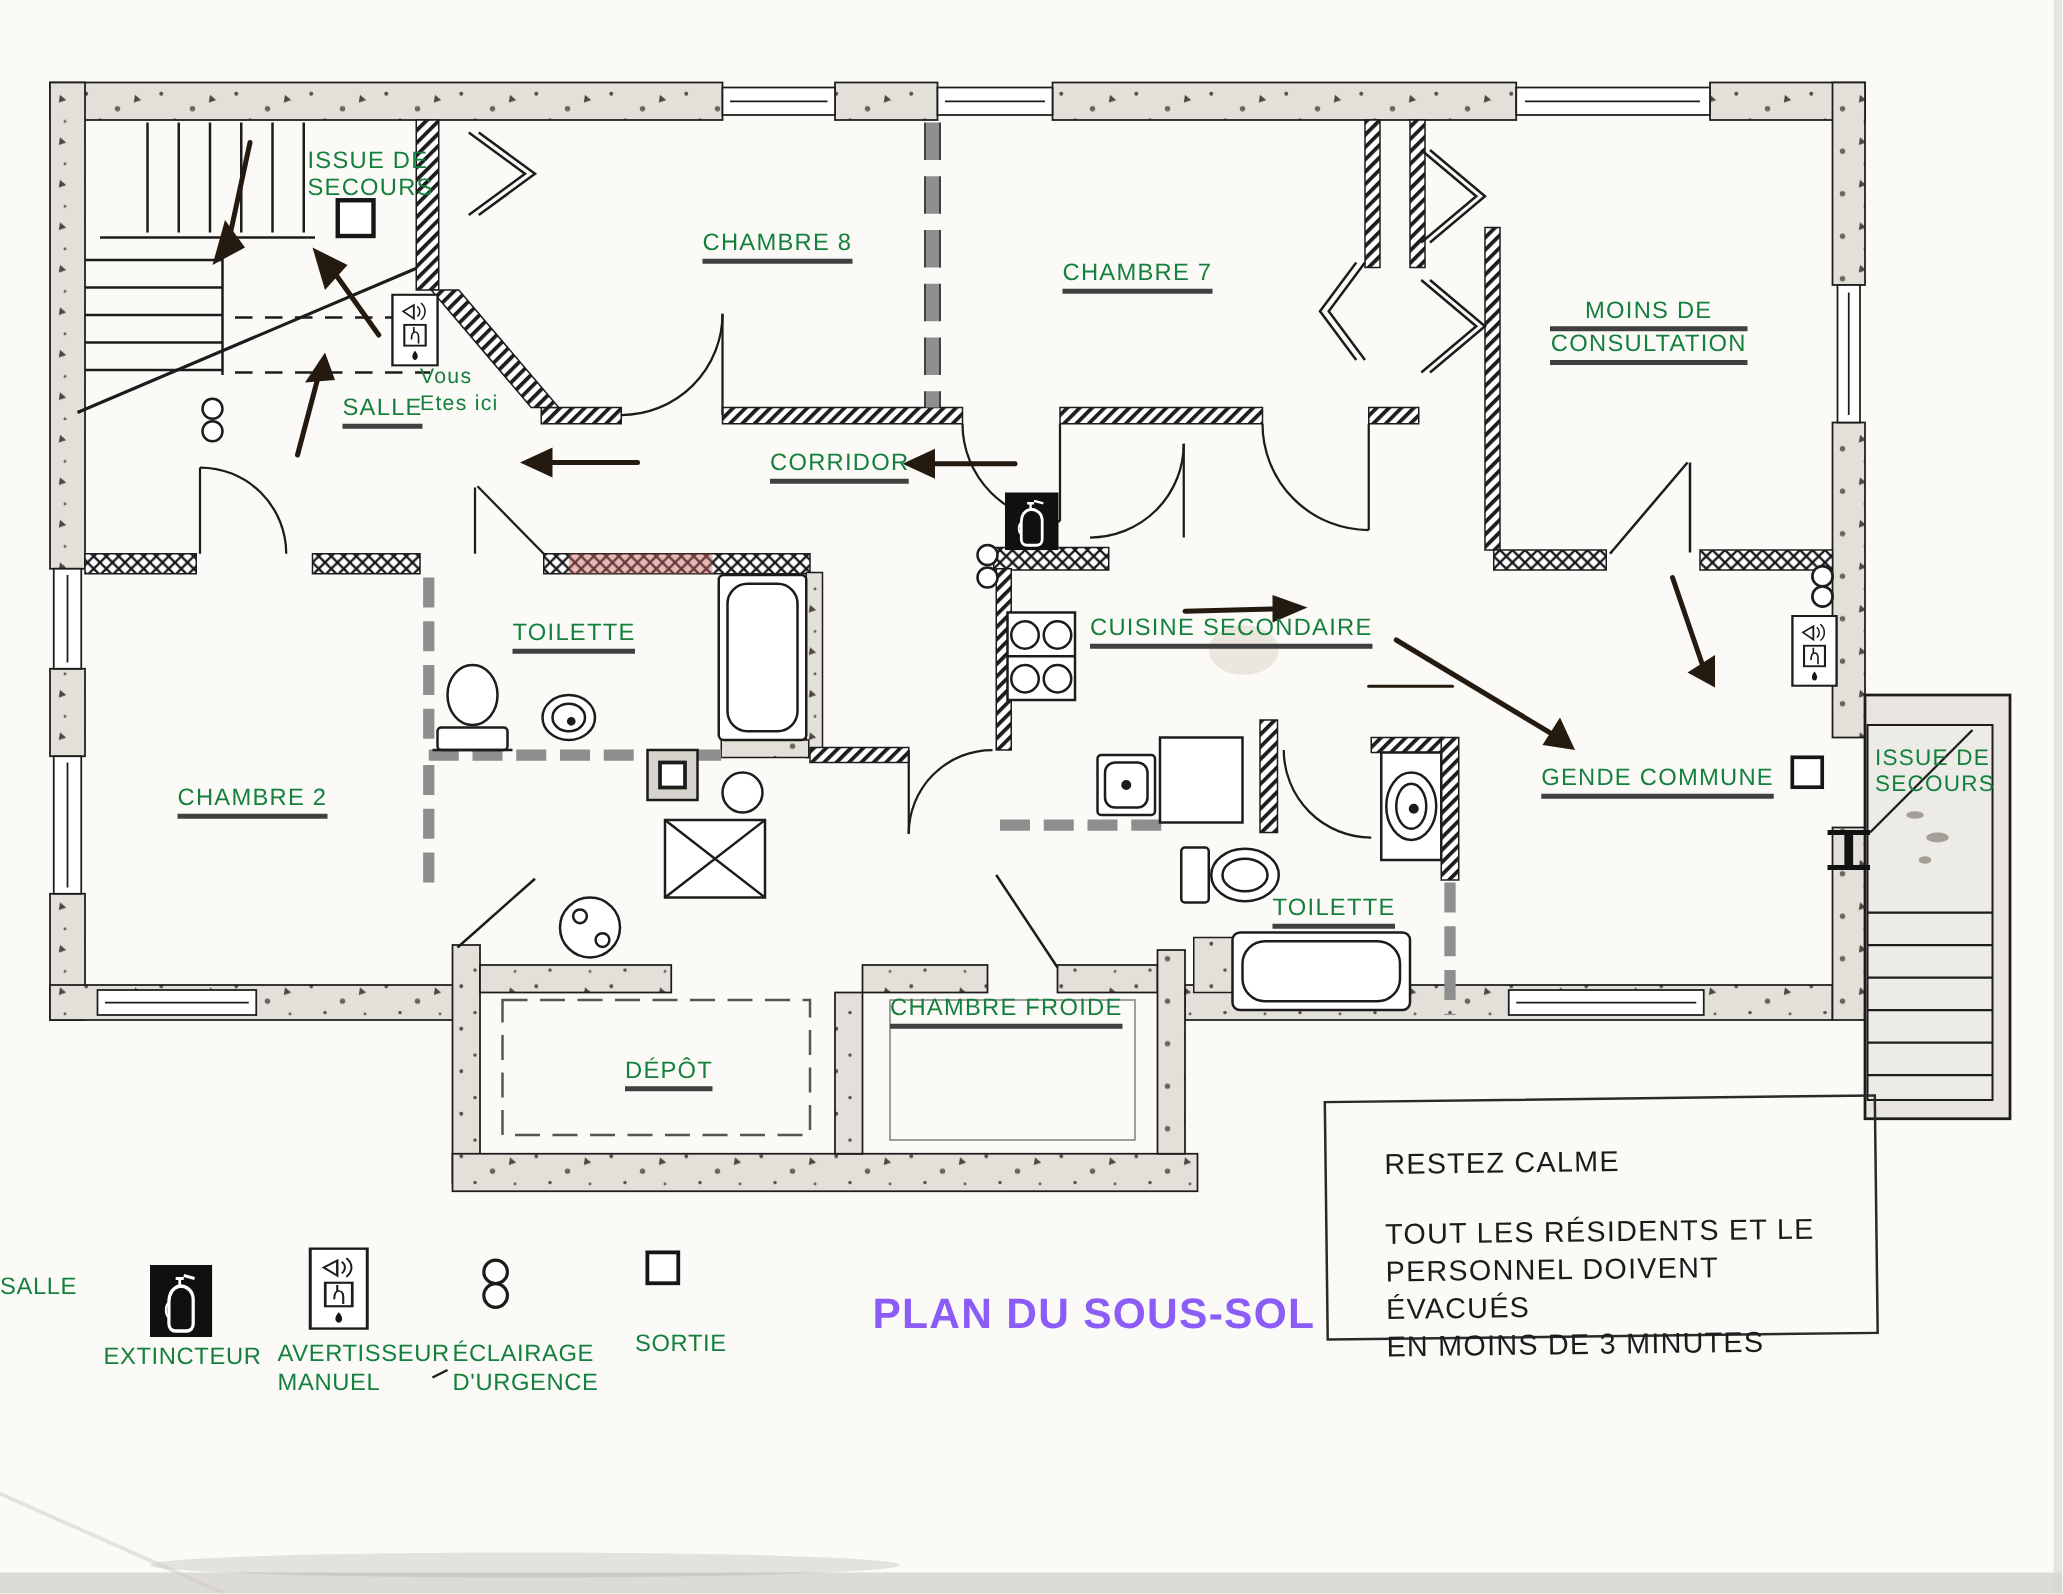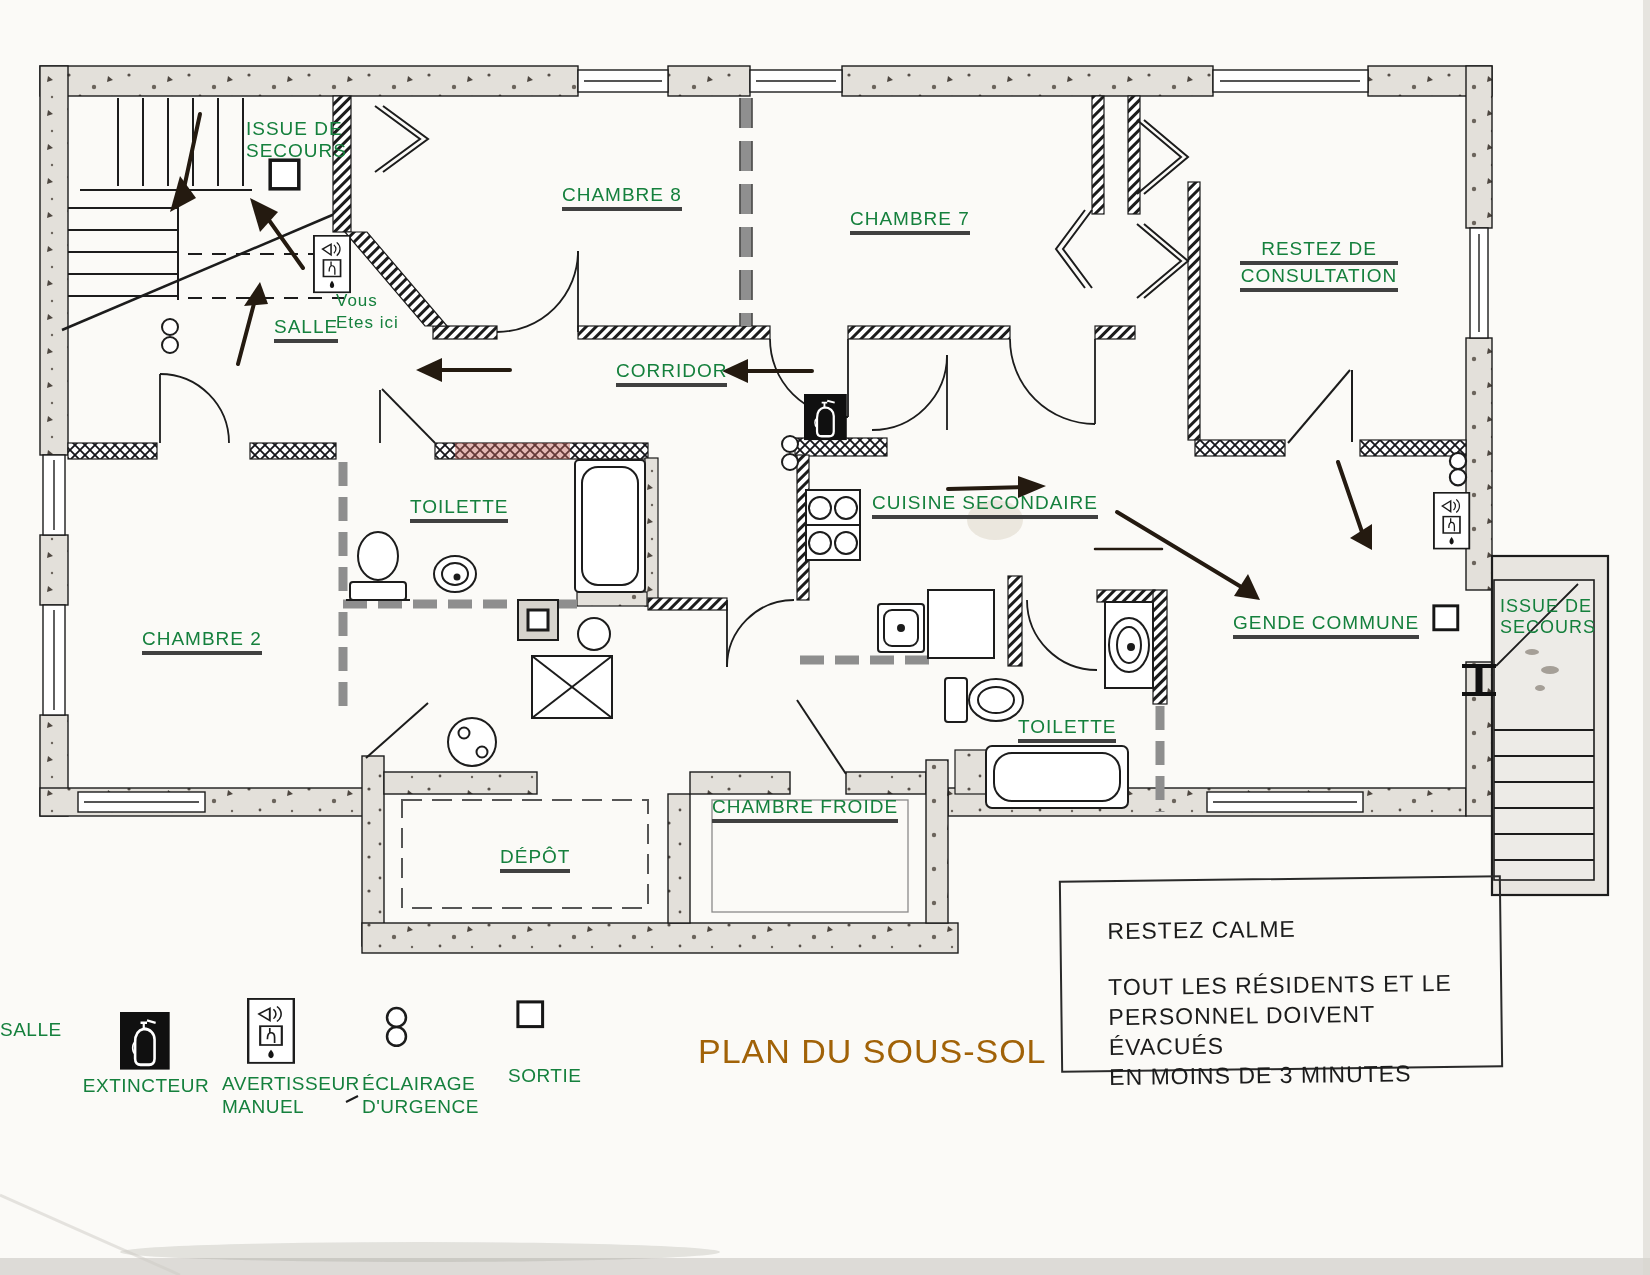--- a/index.html
+++ b/index.html
@@ -6,21 +6,21 @@
   .page{position:relative;width:1650px;height:1275px;background:#fbfaf7;overflow:hidden;
         font-family:"Liberation Sans",sans-serif;color:#1b1b1b;}
   svg.plan{position:absolute;left:0;top:0;}
   .lbl{position:absolute;font-size:19px;letter-spacing:1px;white-space:nowrap;line-height:22px;color:#15803d;}
   .lbl span{display:inline-block;}
   .lbl.block span{display:block;}
   .u span{border-bottom:4px solid #404040;padding-bottom:1px;}
   .small{font-size:18px;line-height:21px;}
   .handw{font-size:17px;letter-spacing:1px;}
   .center{text-align:center;}
-  .title{position:absolute;font-size:34px;font-weight:normal;letter-spacing:1px;color:#a16207;}
+  .title{position:absolute;font-size:34px;font-weight:bold;letter-spacing:1px;color:#8b5cf6;}
   .legend-lbl{font-size:19px;letter-spacing:0.5px;line-height:23px;}
   .notice{position:absolute;border:2.5px solid #2a2a2a;transform:rotate(-0.7deg);
           font-size:23px;letter-spacing:1px;line-height:30px;padding:34px 20px 20px 46px;box-sizing:border-box;}
   .notice .gap{height:26px;}
 </style>
 </head>
 <body>
 
 <div class="page">
 
@@ -356,21 +356,21 @@
 <div class="lbl u" style="left:274px;top:316px;">
   <span>SALLE</span>
 </div>
 <div class="lbl u" style="left:562px;top:184px;">
   <span>CHAMBRE 8</span>
 </div>
 <div class="lbl u" style="left:850px;top:208px;">
   <span>CHAMBRE 7</span>
 </div>
 <div class="lbl block u center" style="left:1240px;top:238px;width:158px;">
-  <span>RESTEZ DE</span>
+  <span>MOINS DE</span>
       <span>CONSULTATION</span>
 </div>
 <div class="lbl u" style="left:616px;top:360px;">
   <span>CORRIDOR</span>
 </div>
 <div class="lbl u" style="left:410px;top:496px;">
   <span>TOILETTE</span>
 </div>
 <div class="lbl u" style="left:142px;top:628px;">
   <span>CHAMBRE 2</span>

